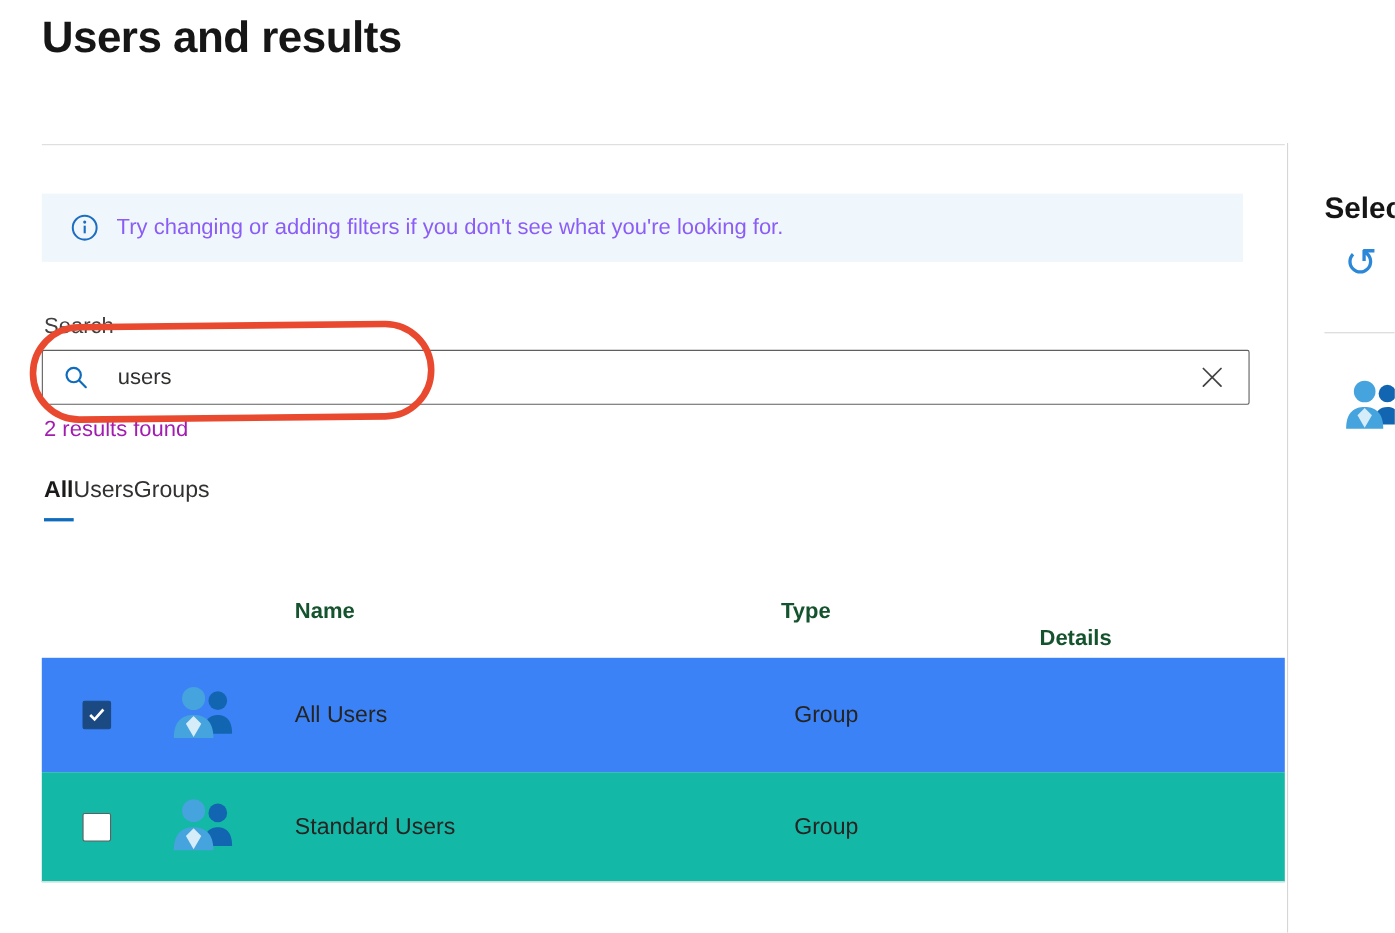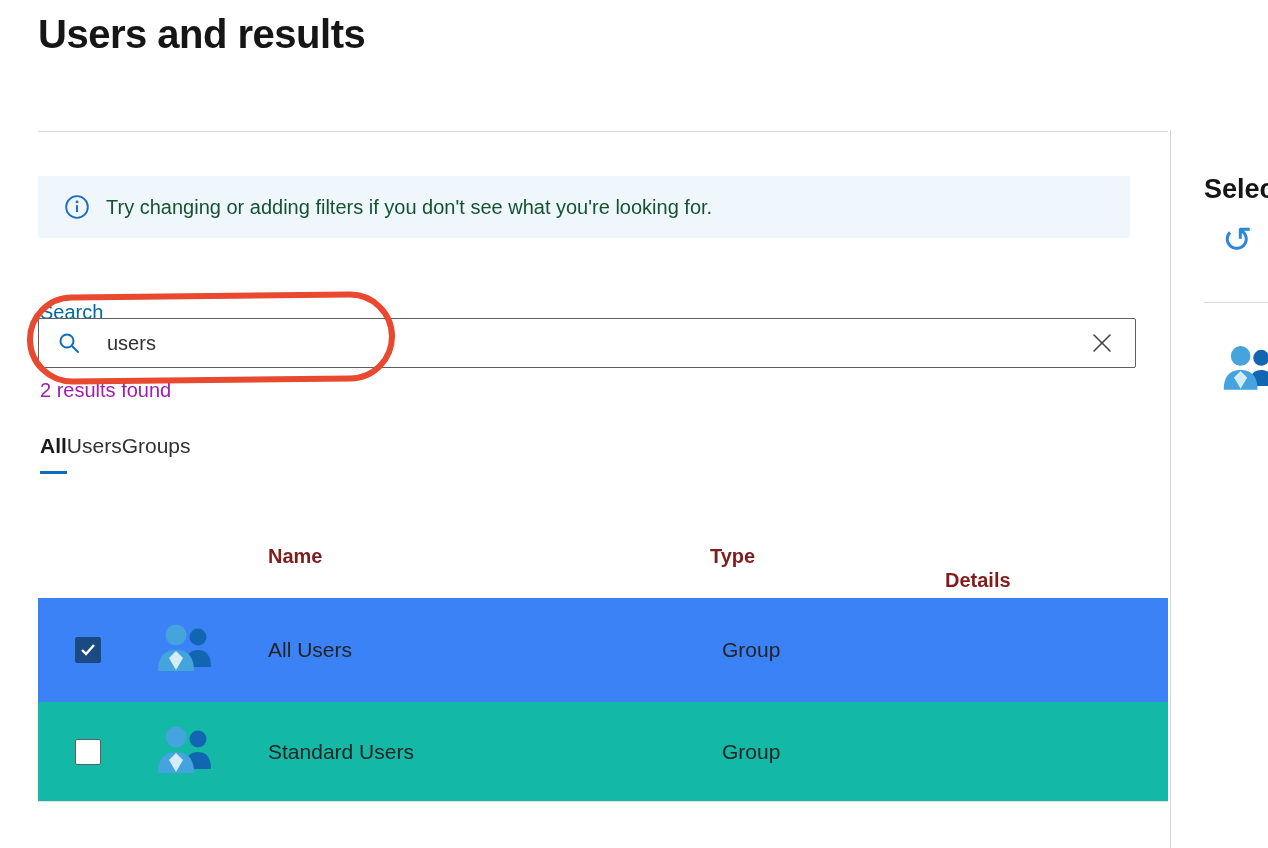--- a/index.html
+++ b/index.html
@@ -8,35 +8,35 @@
     position:relative; overflow:hidden; background:#ffffff;
     font-family:"Liberation Sans","DejaVu Sans",sans-serif;
     color:#323130;
   }
 
   .page-title { position:absolute; left:38px; top:12px; font-size:40px; font-weight:700; color:#161616; letter-spacing:-0.5px; }
   .top-divider { position:absolute; left:38px; top:131px; width:1130px; height:1px; background:#dcdcdc; }
   .v-divider { position:absolute; left:1170px; top:130px; width:1px; height:718px; background:#d6d6d6; }
 
   .banner { position:absolute; left:38px; top:176px; width:1092px; height:62px; background:#eff6fc; display:flex; align-items:center; padding:0 26px; gap:16px; }
-  .banner-text { font-size:20px; color:#14532d; }
+  .banner-text { font-size:20px; color:#8b5cf6; }
 
-  .search-label { position:absolute; left:40px; top:301px; font-size:20px; color:#0369a1; }
+  .search-label { position:absolute; left:40px; top:286px; font-size:20px; color:#404040; }
   .search-box { position:absolute; left:38px; top:318px; width:1098px; height:50px; border:1px solid #5f5f5f; border-radius:2px; background:#fff; display:flex; align-items:center; padding:0 18px; }
   .search-box input { flex:1; border:none; outline:none; font-size:20px; color:#323130; margin-left:26px; font-family:inherit; background:transparent; }
   .clear-btn { background:none; border:none; cursor:pointer; padding:2px; display:flex; align-items:center; }
   .results-count { position:absolute; left:40px; top:379px; font-size:20px; color:#a21caf; }
 
   .annotation { position:absolute; left:27px; top:293px; width:368px; height:90px; border:6px solid #e8492f; border-radius:48px; transform:rotate(-0.6deg); pointer-events:none; z-index:5; }
 
   .tabs { position:absolute; left:40px; top:430px; display:flex; font-size:21px; }
   .tab { padding:4px 0 16px; cursor:pointer; color:#323130; }
   .tab.active { font-weight:700; color:#1b1a19; border-bottom:3px solid #0f6cbd; padding-bottom:13px; }
 
-  .col-header { position:absolute; top:545px; font-size:20px; font-weight:700; color:#7f1d1d; }
+  .col-header { position:absolute; top:545px; font-size:20px; font-weight:700; color:#14532d; }
   .col-name { left:268px; } .col-type { left:710px; } .col-details { left:945px;margin-top:24px; }
 
   .row { position:absolute; left:38px; width:1130px; height:104px; cursor:pointer; }
   .row-0 { top:598px; background:#3b82f6; }
   .row-1 { top:702px; height:100px; background:#14b8a6; border-bottom:1px solid #e3e3e3; }
   .row .cb { position:absolute; left:37px; top:50%; transform:translateY(-50%); width:26px; height:26px; border:1px solid #5f5f5f; border-radius:2px; background:#fff; display:flex; align-items:center; justify-content:center; cursor:pointer; }
   .row .cb.checked { background:#1b4a83; border-color:#1b4a83; }
   .row .gicon { position:absolute; left:116px; top:50%; transform:translateY(-50%); width:64px; height:54px; }
   .row .cell-name { position:absolute; left:230px; top:50%; transform:translateY(-50%); font-size:21px; color:#252423; }
   .row .cell-type { position:absolute; left:684px; top:50%; transform:translateY(-50%); font-size:21px; color:#252423; }

